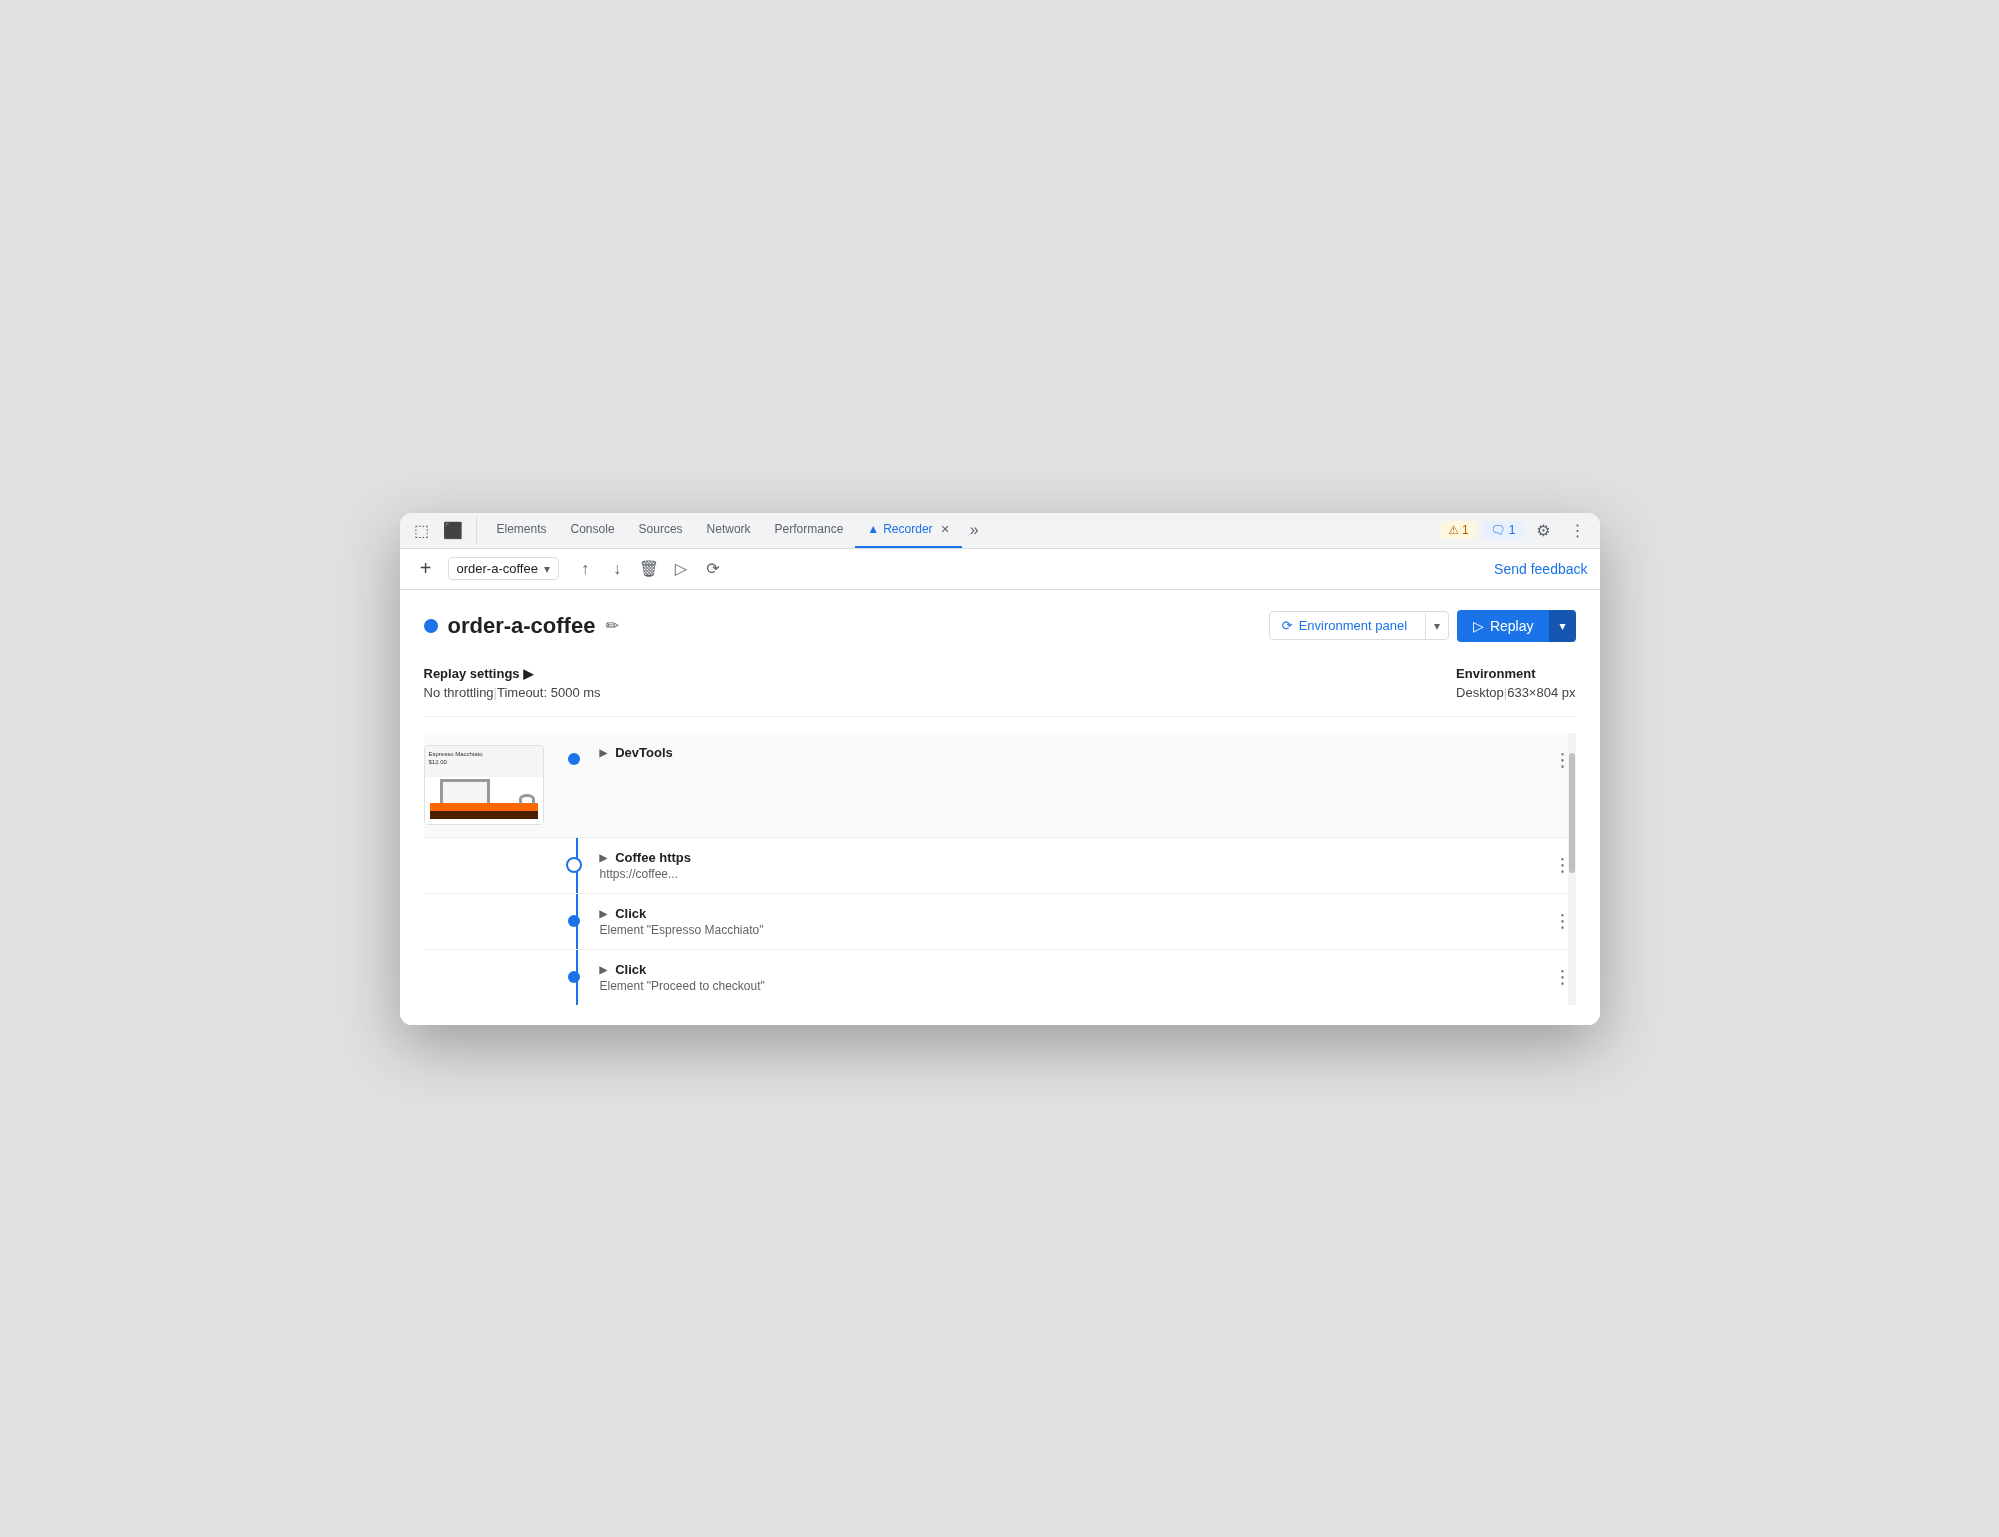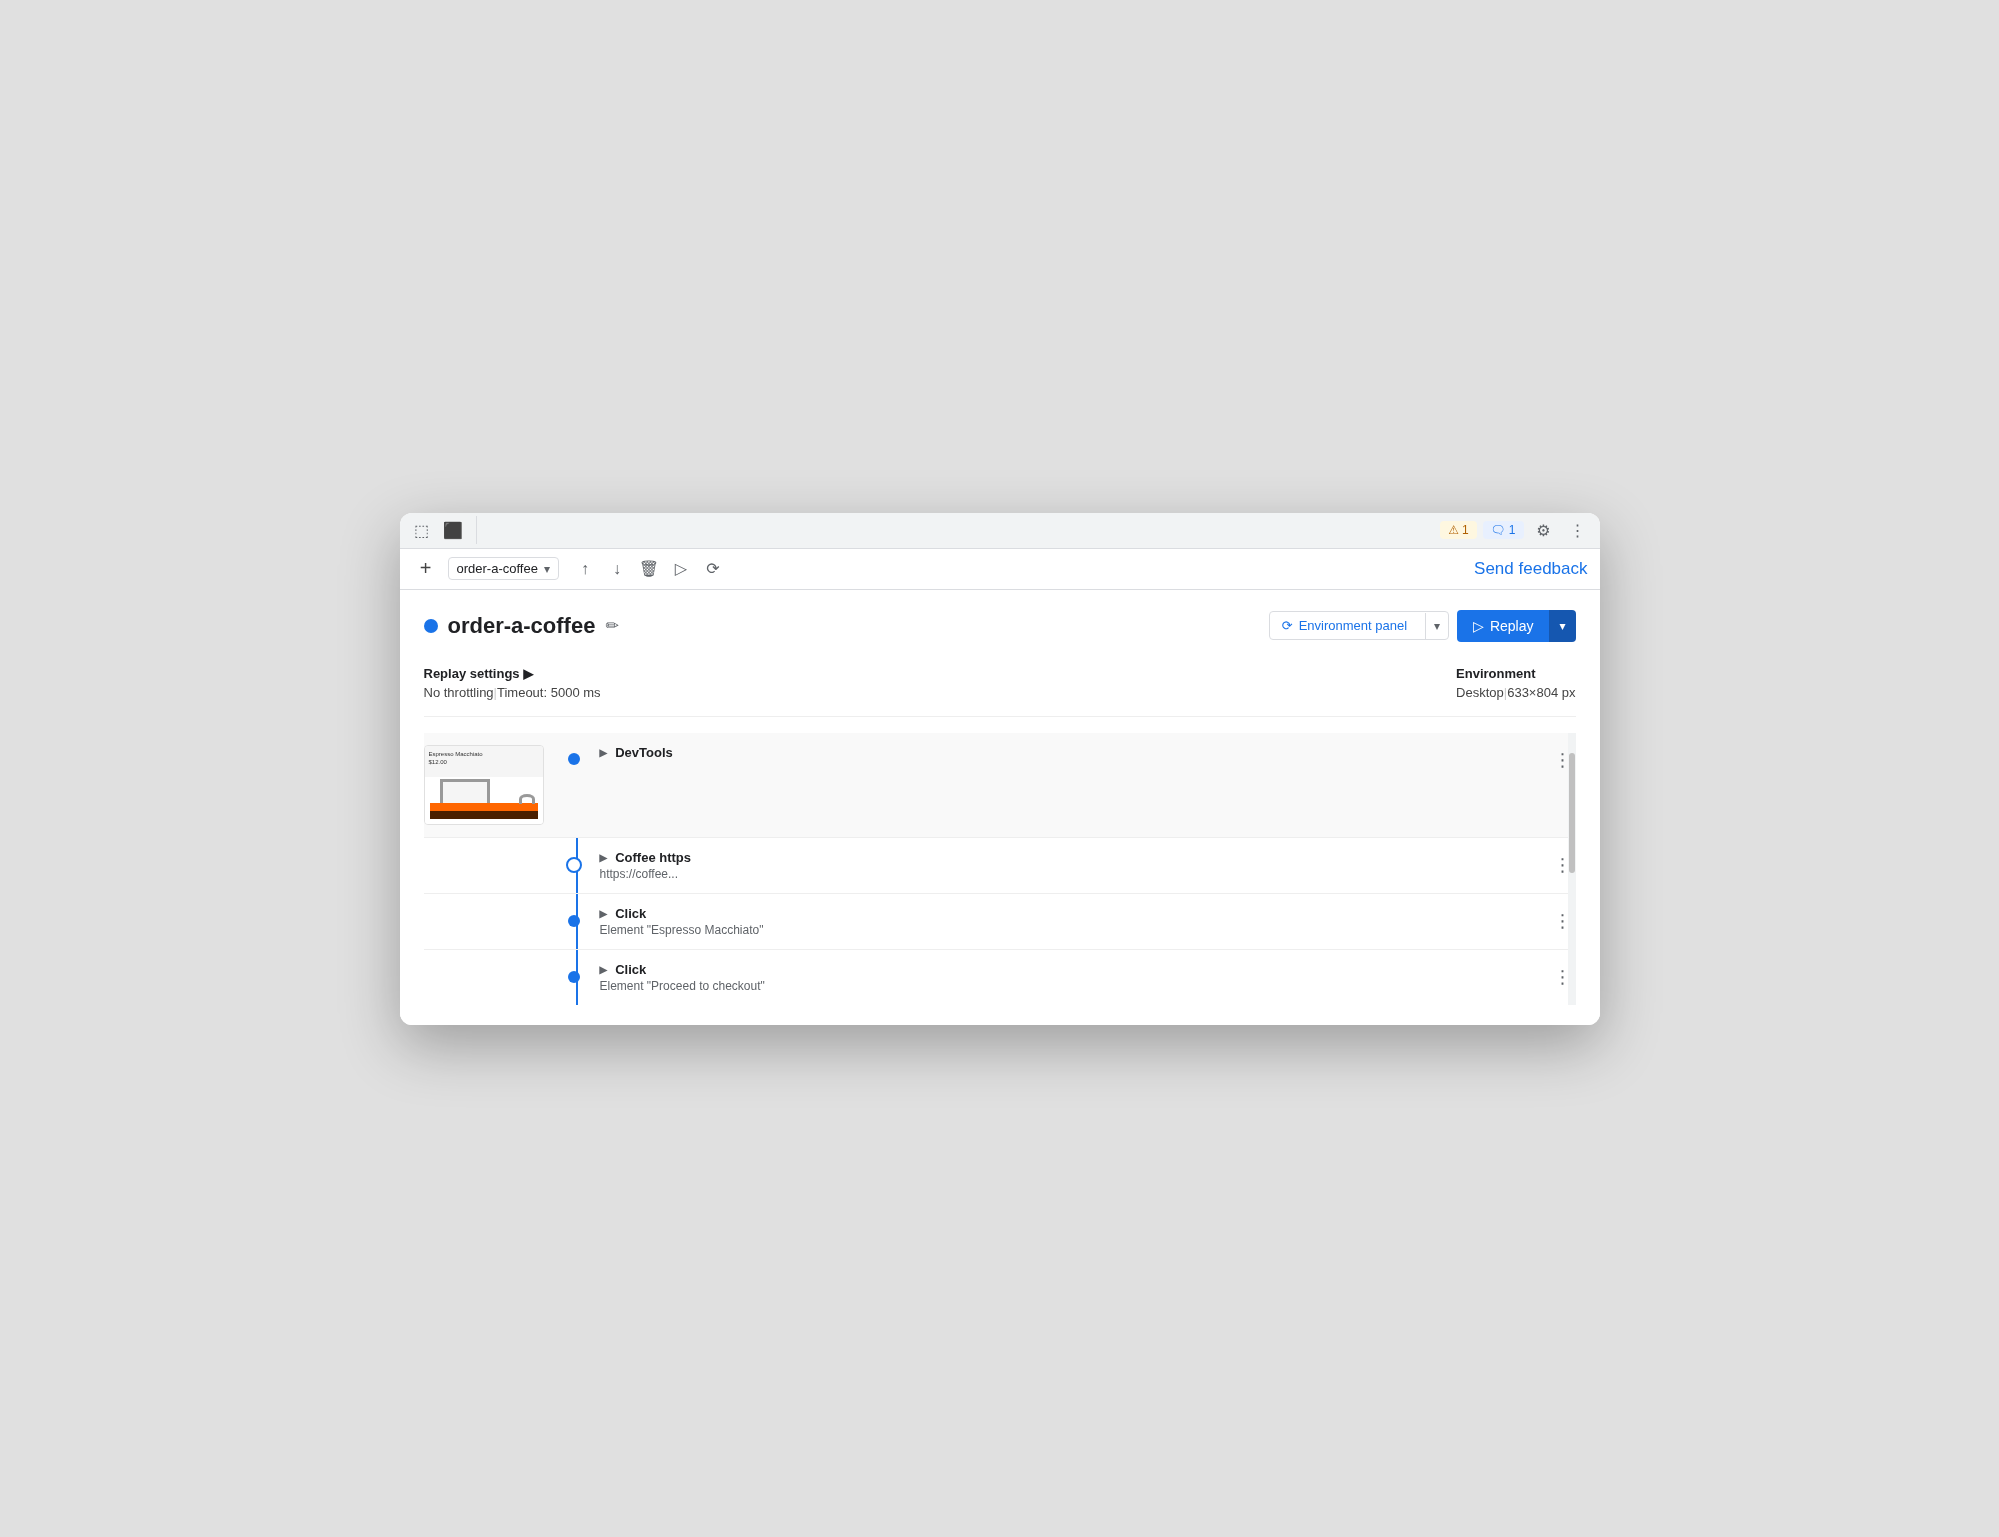--- a/index.html
+++ b/index.html
@@ -177,21 +177,21 @@
       color: #5f6368;
       font-size: 12px;
     }
     .toolbar-icons {
       display: flex;
       gap: 4px;
       margin-left: 4px;
     }
     .send-feedback {
       margin-left: auto;
-      font-size: 17px;
+      font-size: 14px;
       color: #1a73e8;
       cursor: pointer;
       text-decoration: none;
     }
     .main-content {
       padding: 20px 24px;
       background: #fff;
     }
     .recording-header {
       display: flex;
@@ -409,20 +409,33 @@
 </head>
 <body>
 
 <div class="window">
 
 
   <div class="devtools-tabs">
     <div class="tab-left-icons">
       <button class="icon-btn">⬚</button>
       <button class="icon-btn">⬛</button>
+    </div>
+    <div class="tabs-list">
+      <div class="tab-item">Elements</div>
+      <div class="tab-item">Console</div>
+      <div class="tab-item">Sources</div>
+      <div class="tab-item">Network</div>
+      <div class="tab-item">Performance</div>
+      <div class="tab-item active recorder">
+        <span>▲</span>
+        <span>Recorder</span>
+        <span class="tab-close">✕</span>
+      </div>
+      <div class="tab-more">»</div>
     </div>
     <div class="tabs-right">
       <button class="badge-btn badge-warning">
         <span>⚠</span>
         <span>1</span>
       </button>
       <button class="badge-btn badge-info">
         <span>🗨</span>
         <span>1</span>
       </button>

